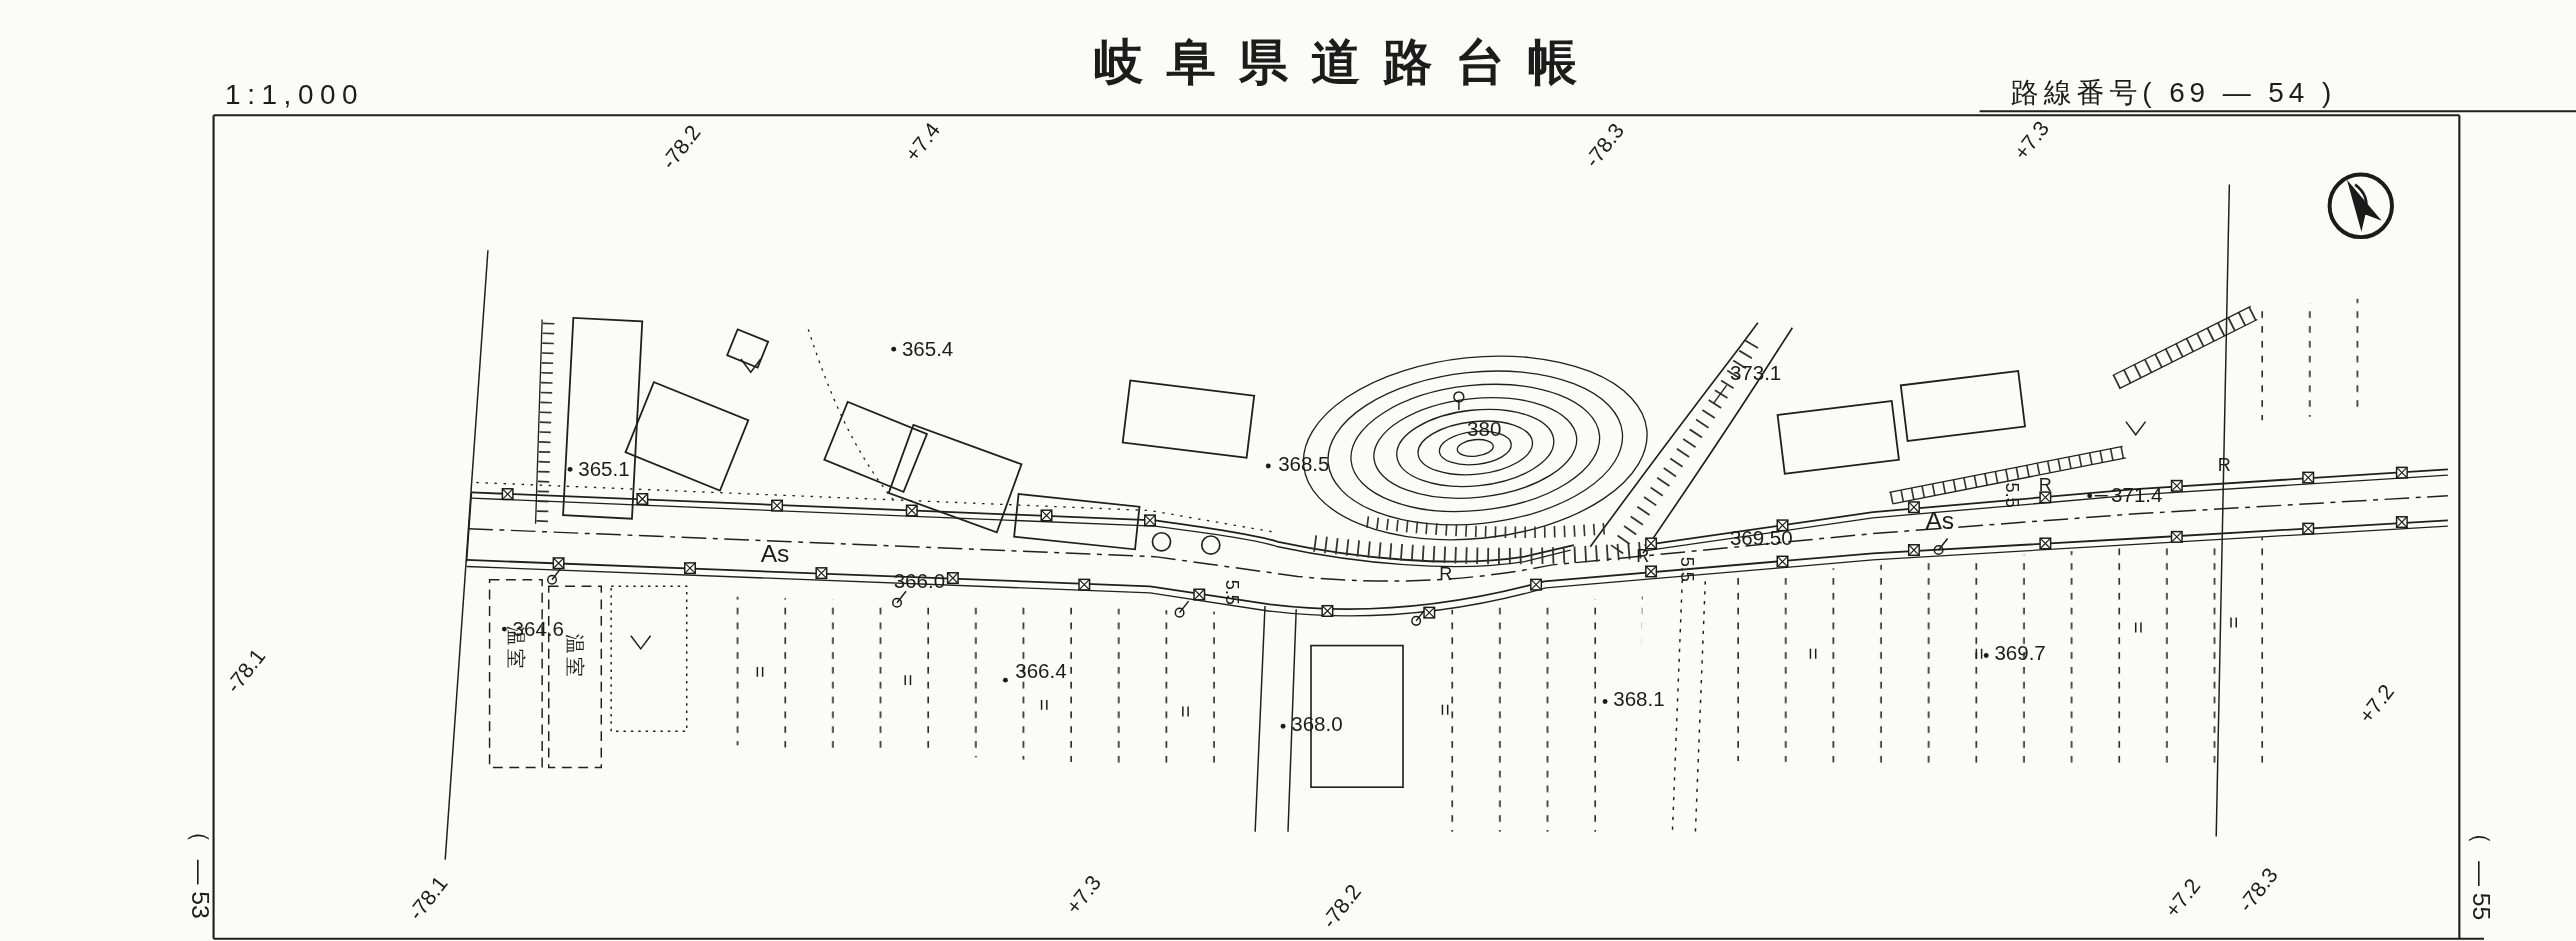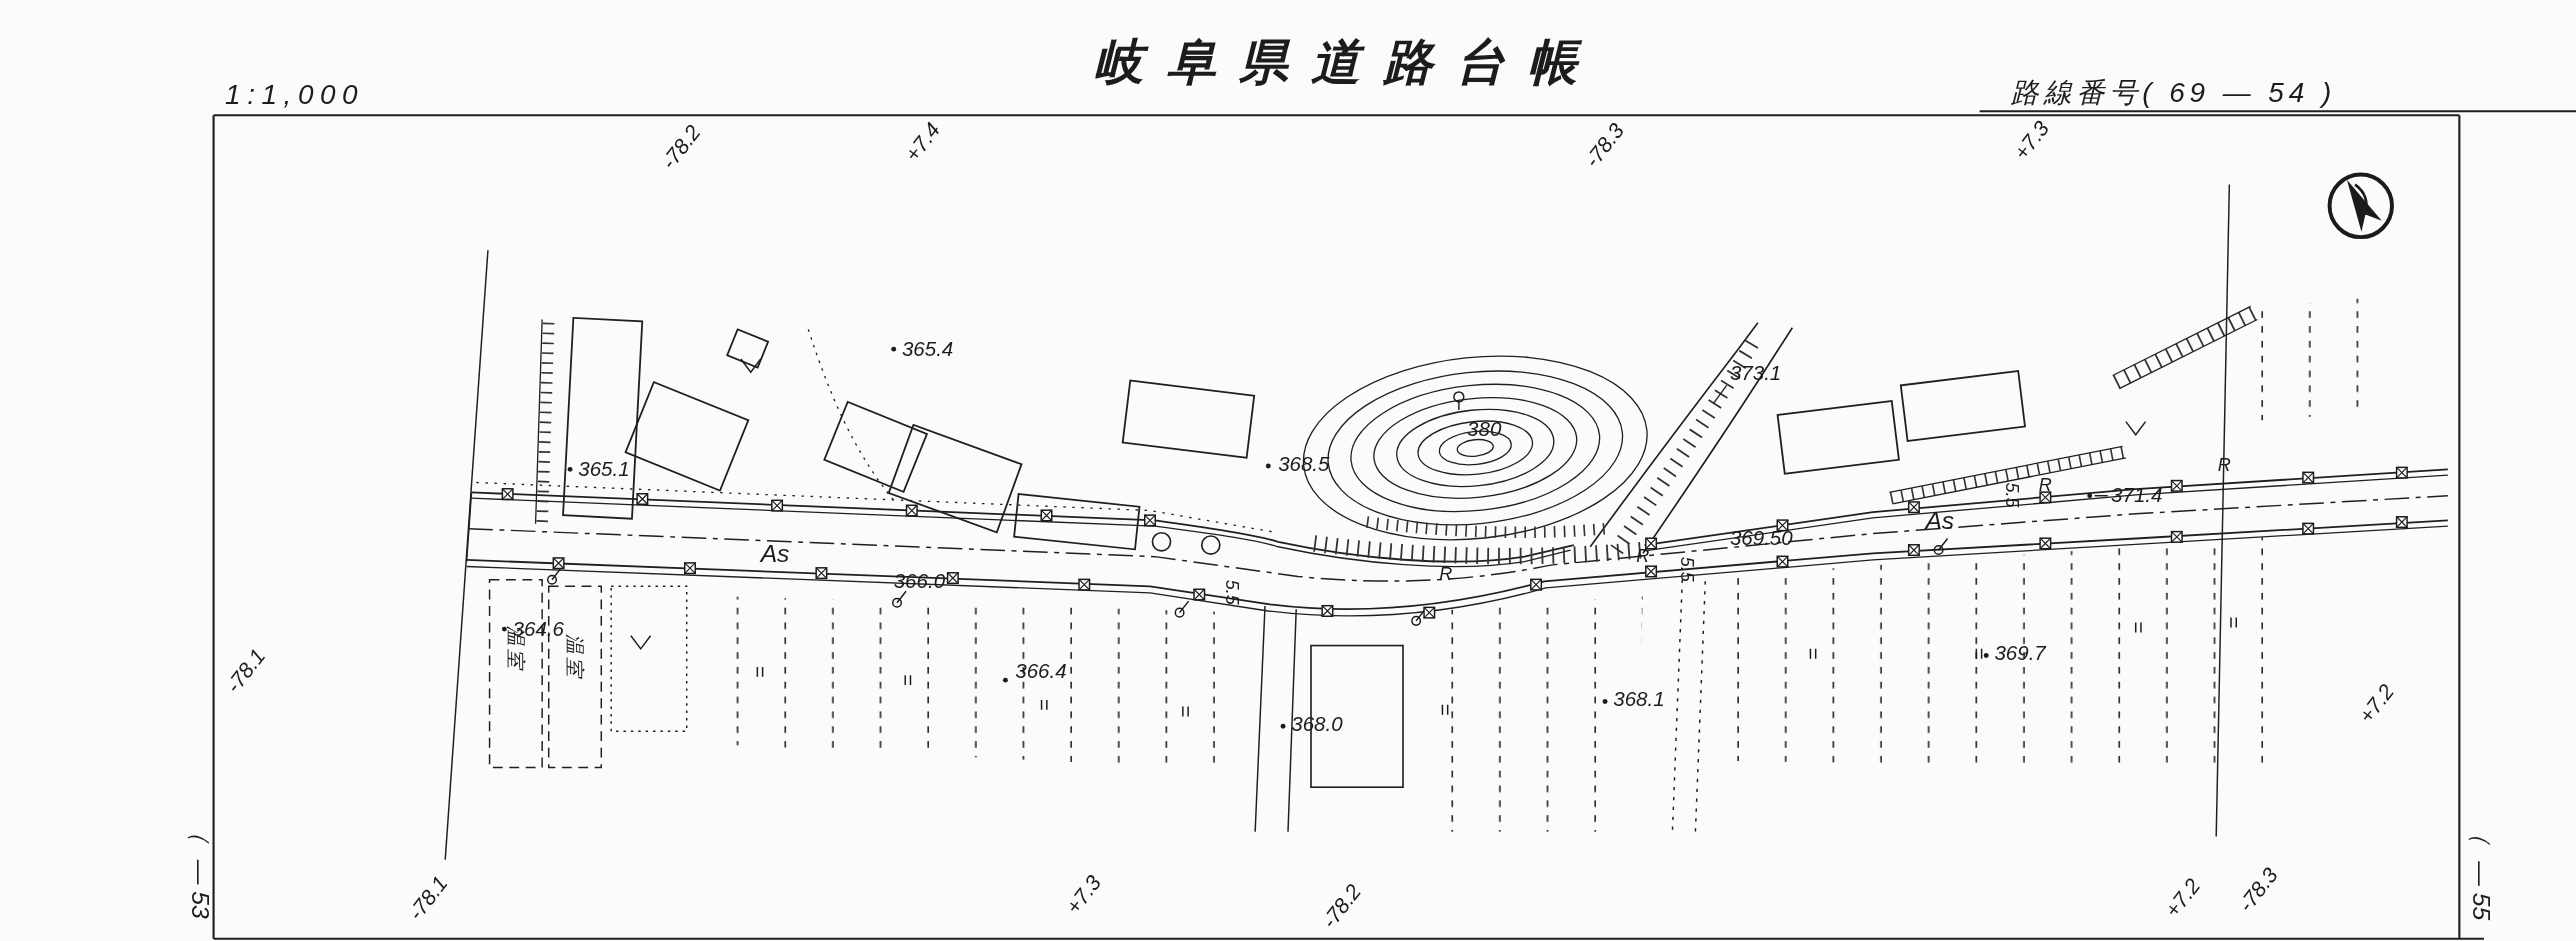--- a/index.html
+++ b/index.html
@@ -1,17 +1,17 @@
 <!DOCTYPE html>
 <html style="font-size:9.6px"><head>
 <meta charset="utf-8">
 <style>
   html,body{margin:0;padding:0;background:#fbfbf9;}
   .page{position:relative;width:2576px;height:942px;background:#fbfbf9;overflow:hidden;
-        font-family:"Liberation Sans", sans-serif;font-style:italic;}
+        font-family:"Liberation Sans", sans-serif;}
   svg{display:block;}
   text{fill:#1c1c1c;font-family:"Liberation Sans", sans-serif;}
   .ink{stroke:#1f1f1f;fill:none;}
 </style>
 </head>
 <body>
 
 <div class="page">
 <svg width="2576" height="942" viewBox="0 0 1568 572" preserveAspectRatio="none">
 

